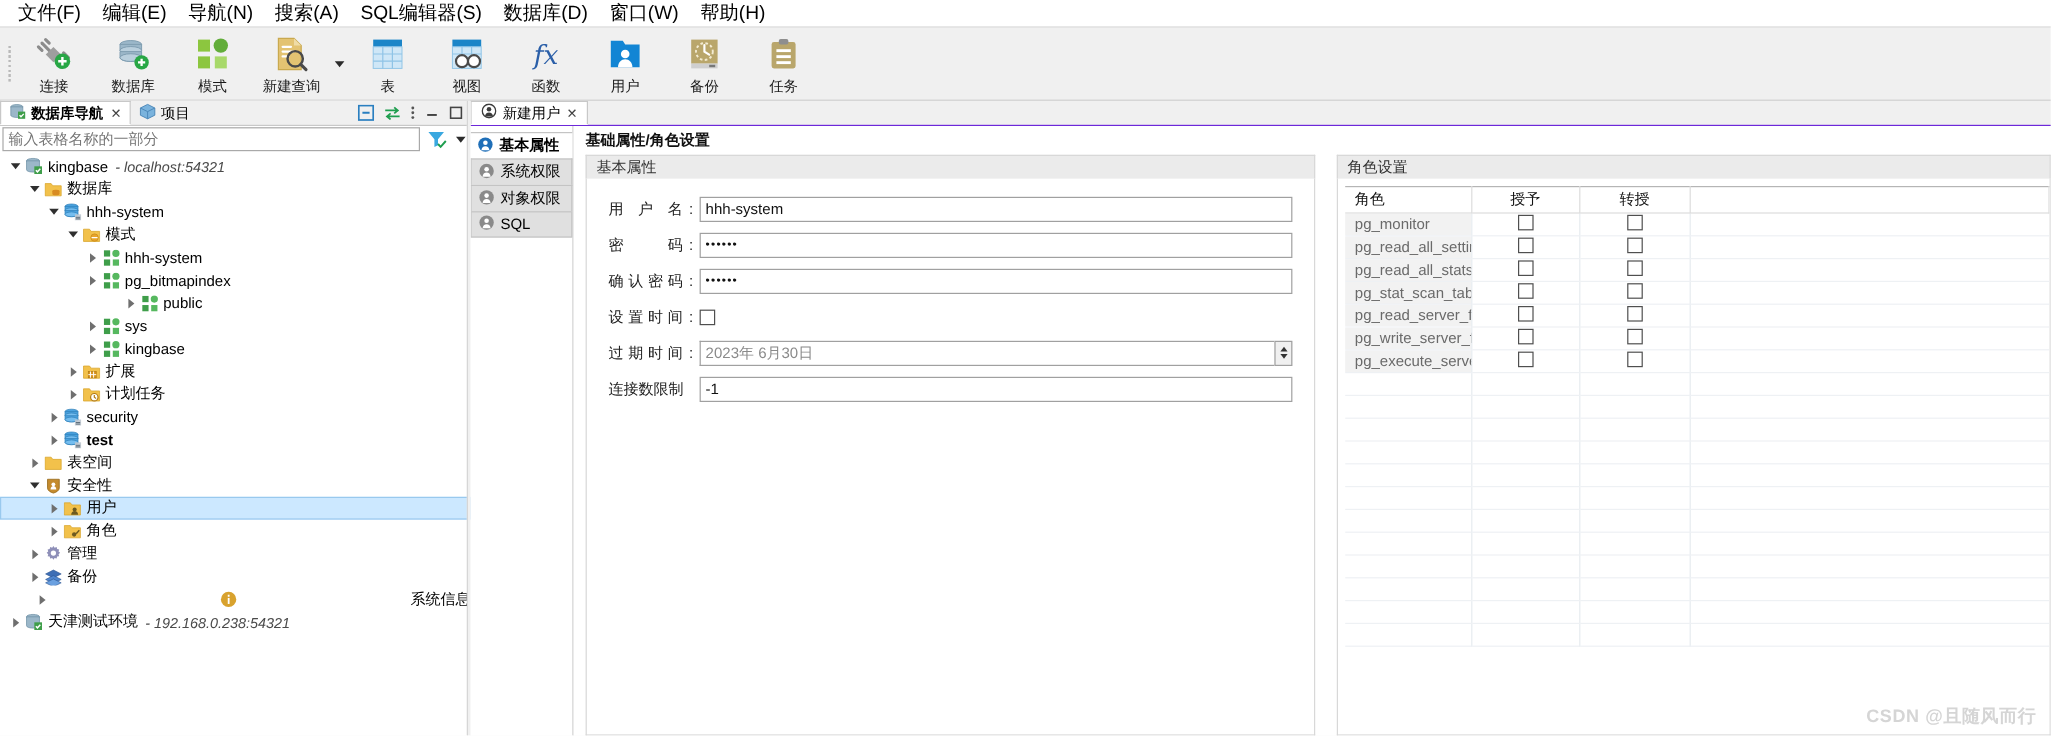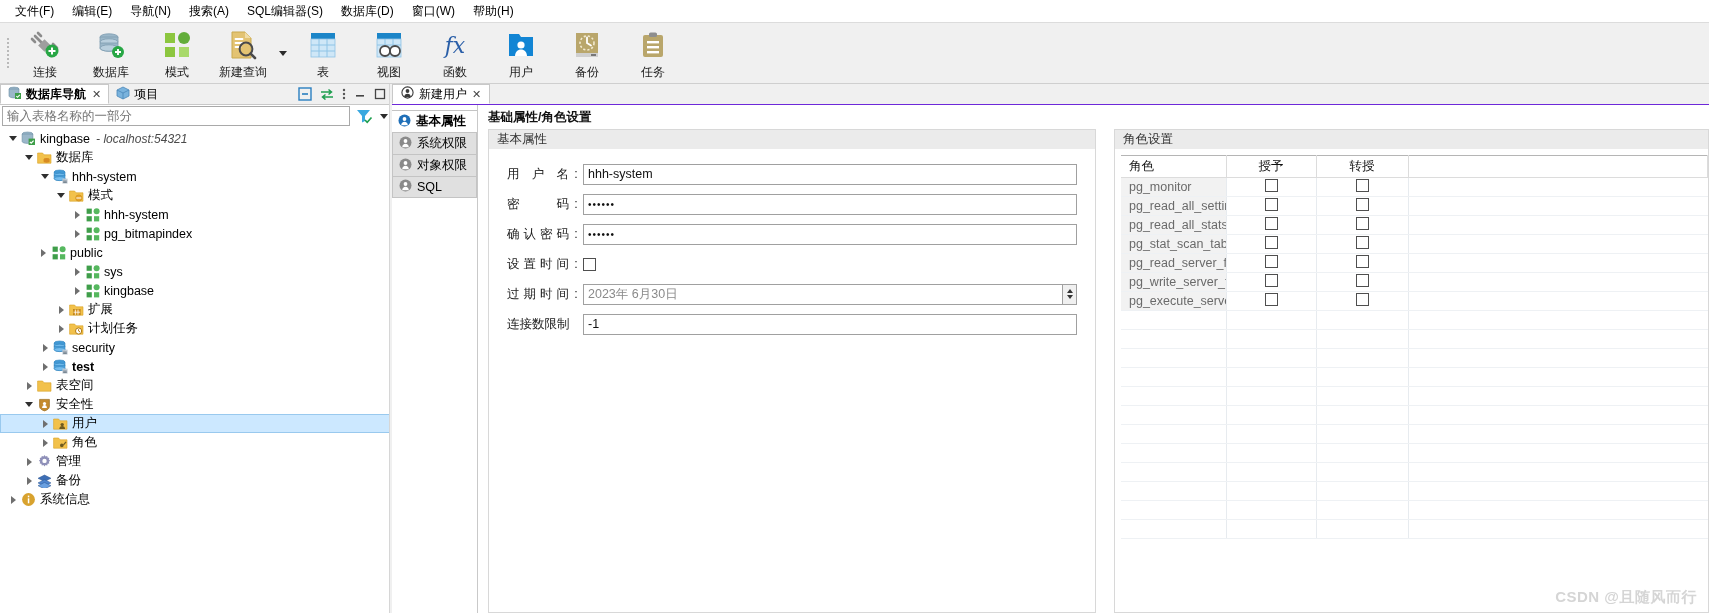--- a/index.html
+++ b/index.html
@@ -21,21 +21,21 @@
     background: #ffffff; padding-left: 6px; gap: 6px;
     font-size: 12.5px;
   }
   .titlebar .app-icon { width: 16px; height: 16px; position: relative; flex: 0 0 auto; }
   .gear-svg { display:block; }
 
   
   .menubar {
     height: 22px; display: flex; align-items: center;
     background: #ffffff; padding-left: 6px;
-    font-size: 12px;
+    font-size: 16px;
   }
   .menubar .mi { padding: 2px 9px; cursor: default; white-space: nowrap; }
 
   
   .toolbar {
     height: 62px; background: #f0f0f0;
     border-top: 1px solid #dcdcdc; border-bottom: 1px solid #cfcfcf;
     display: flex; align-items: center; padding-left: 4px; position: relative;
   }
   .tb-grip { width: 8px; height: 44px; display:flex; align-items:center; justify-content:center; }
@@ -475,21 +475,21 @@
             <span class="ticon">
               <svg width="14" height="14" viewBox="0 0 14 14">
                 <rect x="0.6" y="0.6" width="5.2" height="5.2" fill="#3f9e4a"></rect>
                 <circle cx="10.6" cy="3.2" r="3" fill="#56b85f"></circle>
                 <rect x="0.6" y="8.2" width="5.2" height="5.2" fill="#3f9e4a"></rect>
                 <rect x="8" y="8.2" width="5.2" height="5.2" fill="#56b85f"></rect>
               </svg>
             </span>
             <span class="tlbl">pg_bitmapindex</span>
           </div>
-          <div class="trow" style="padding-left: 36px;">
+          <div class="trow" style="padding-left: 102px;">
             <span class="twist">
               <span class="arrow-r"></span>
             </span>
             <span class="ticon">
               <svg width="14" height="14" viewBox="0 0 14 14">
                 <rect x="0.6" y="0.6" width="5.2" height="5.2" fill="#3f9e4a"></rect>
                 <circle cx="10.6" cy="3.2" r="3" fill="#56b85f"></circle>
                 <rect x="0.6" y="8.2" width="5.2" height="5.2" fill="#3f9e4a"></rect>
                 <rect x="8" y="8.2" width="5.2" height="5.2" fill="#56b85f"></rect>
               </svg>
@@ -660,32 +660,49 @@
               <svg width="15" height="14" viewBox="0 0 15 14">
                 <g fill="#3d6eb5" stroke="#2b5490" stroke-width="0.5">
                   <path d="M7.5 1L14 4.3 7.5 7.6 1 4.3z"></path>
                   <path d="M7.5 5.6L14 8.9 7.5 12.2 1 8.9z" fill="#4f86cf"></path>
                   <path d="M7.5 8.4L14 11.7 7.5 15 1 11.7z" fill="#6aa0e0"></path>
                 </g>
               </svg>
             </span>
             <span class="tlbl">备份</span>
           </div>
-          <div class="trow" style="padding-left: 6px;">
+          <div class="trow" style="padding-left: 28px; justify-content: space-between;">
             <span class="twist">
               <span class="arrow-r"></span>
             </span>
             <span class="ticon">
               <svg width="15" height="15" viewBox="0 0 15 15">
                 <circle cx="7.5" cy="7.5" r="6.4" fill="#d8a22e"></circle>
                 <rect x="6.8" y="6.3" width="1.5" height="5" fill="#fff"></rect>
                 <rect x="6.8" y="3.6" width="1.5" height="1.7" fill="#fff"></rect>
               </svg>
             </span>
             <span class="tlbl">系统信息</span>
+          </div>
+          <div class="trow" style="padding-left: 6px;">
+            <span class="twist">
+              <span class="arrow-r"></span>
+            </span>
+            <span class="ticon">
+              <svg width="15" height="15" viewBox="0 0 15 15">
+                <g fill="#9bb7c9" stroke="#6d8fa5" stroke-width="0.6">
+                  <ellipse cx="6.5" cy="3" rx="5.4" ry="2"></ellipse>
+                  <path d="M1.1 3v7.4c0 1.1 2.4 2 5.4 2s5.4-.9 5.4-2V3z"></path>
+                </g>
+                <rect x="7.6" y="7.6" width="6.4" height="6.4" fill="#3f9e4a"></rect>
+                <path d="M8.9 10.8l1.3 1.4 2.4-2.6" stroke="#fff" stroke-width="1.2" fill="none"></path>
+              </svg>
+            </span>
+            <span class="tlbl">天津测试环境</span>
+            <span class="tsub">- 192.168.0.238:54321</span>
           </div>
         </div>
       <div class="left-resizer"></div>
     </div>
 
     <div class="right">
 
       <div class="etab-row">
         <div class="etab">
           <span>

